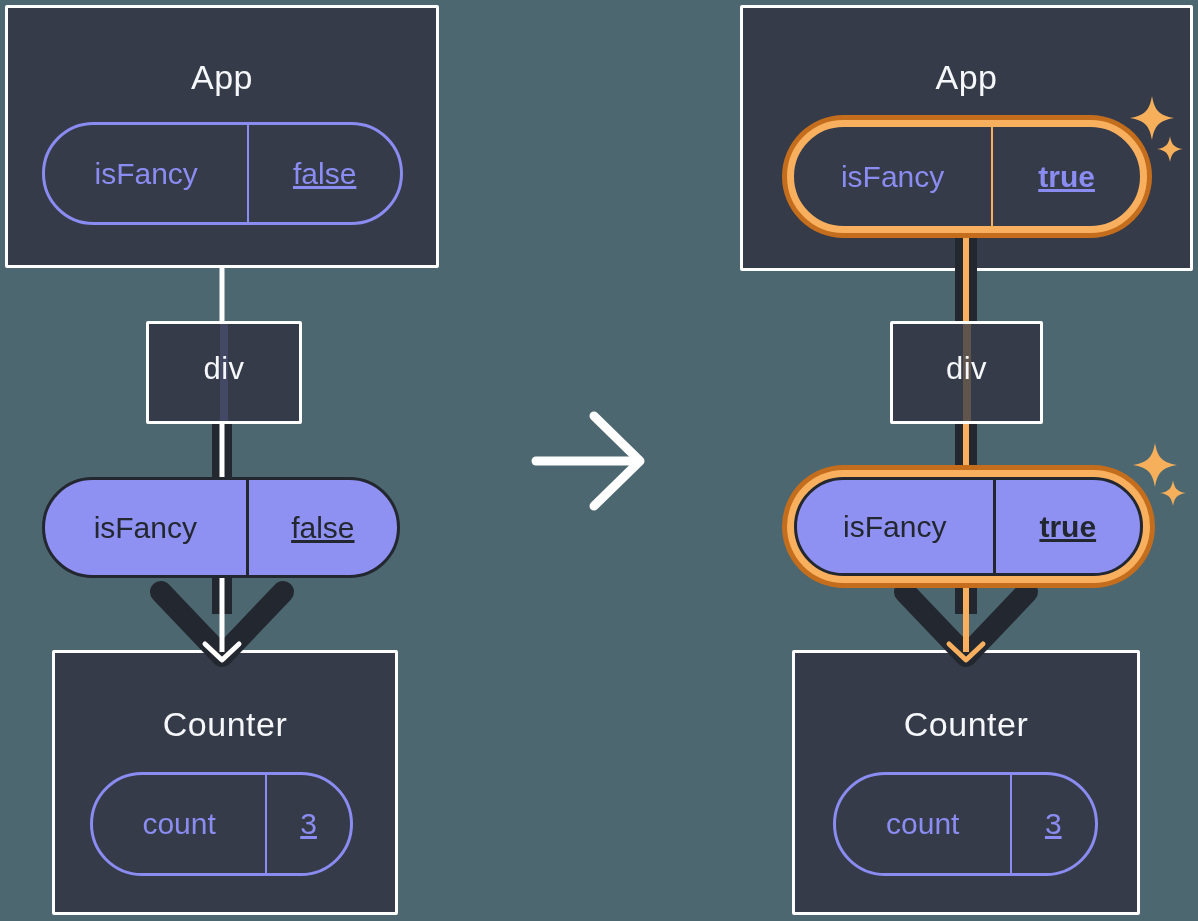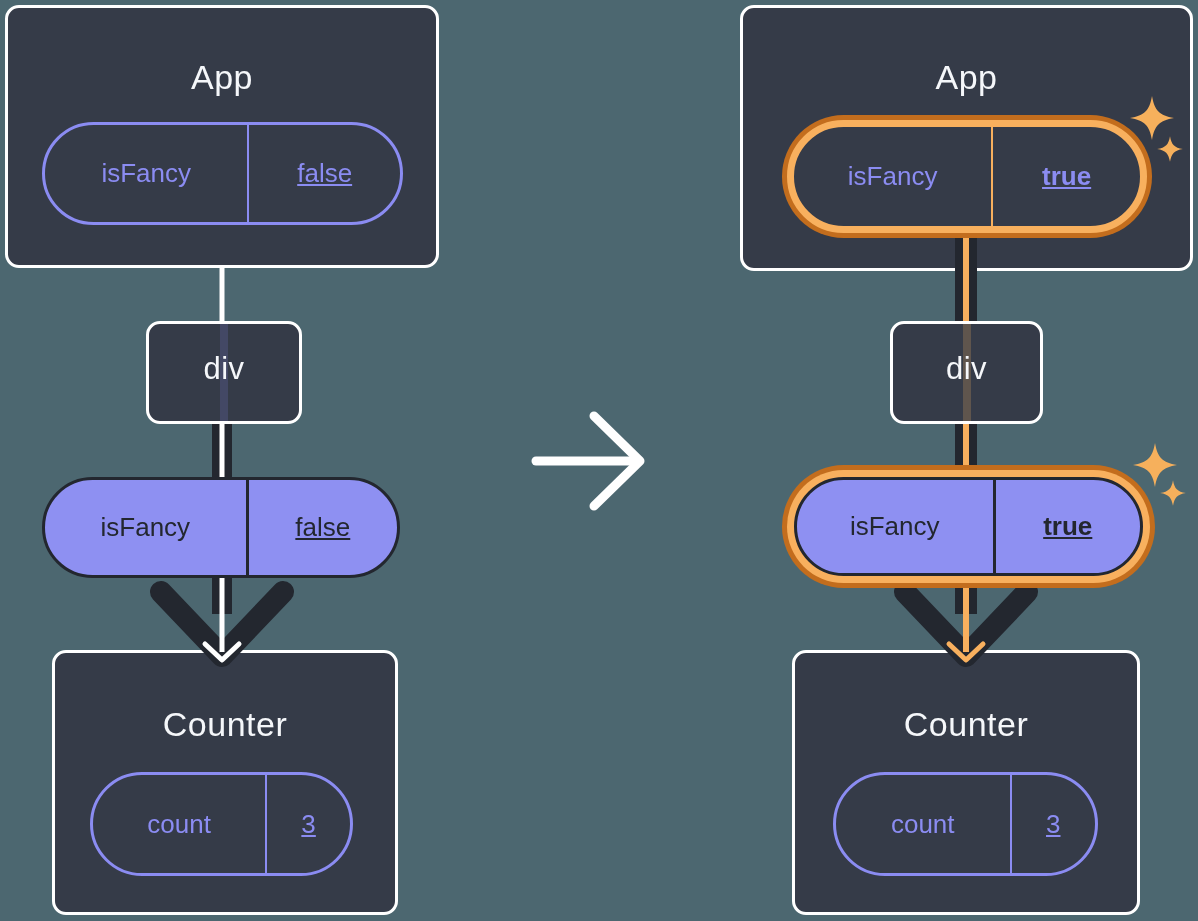--- a/index.html
+++ b/index.html
@@ -4,30 +4,30 @@
 <style>
   :root{
     --bg:#4C6770; --card:#353B48; --ink:#23272F; --purple:#8B8CF2;
     --purple-fill:#8E90F2; --orange:#F8B05E; --orange-dark:#C36D1D; --white:#FFFFFF;
   }
   html,body{margin:0;padding:0;}
   body{background:var(--bg);font-family:"Liberation Sans","DejaVu Sans",sans-serif;}
   .canvas{position:relative;width:1198px;height:921px;background:var(--bg);overflow:hidden;}
 
   .card{position:absolute;background:var(--card);border:3px solid var(--white);
-        border-radius:14px;box-sizing:border-box;z-index:1;}
+        border-radius:2px;box-sizing:border-box;z-index:1;}
   .card--mid{z-index:3;}
   .card-title{position:absolute;left:0;right:0;text-align:center;color:#F5F7FA;
         font-size:34px;font-weight:500;letter-spacing:.5px;}
   .stripe{position:absolute;top:0;bottom:0;width:8px;}
 
   .arrow-layer{position:absolute;left:0;top:0;z-index:2;}
 
   .pill{position:absolute;display:flex;align-items:stretch;box-sizing:border-box;
-        font-size:26px;z-index:4;}
+        font-size:30px;z-index:4;}
   .pill .cell{display:flex;align-items:center;justify-content:center;}
   .pill .cell--name{flex:0 0 57%;}
   .pill .cell--value{flex:1 1 auto;text-decoration:underline;}
   .pill--wide-name .cell--name{flex:0 0 67%;}
 
   .pill--outline{border:3px solid var(--purple);border-radius:60px;color:var(--purple);background:transparent;}
   .pill--outline .cell--value{border-left:2px solid var(--purple);}
 
   .pill--filled{background:var(--purple-fill);border:3px solid var(--ink);
         border-radius:60px;color:var(--ink);}

